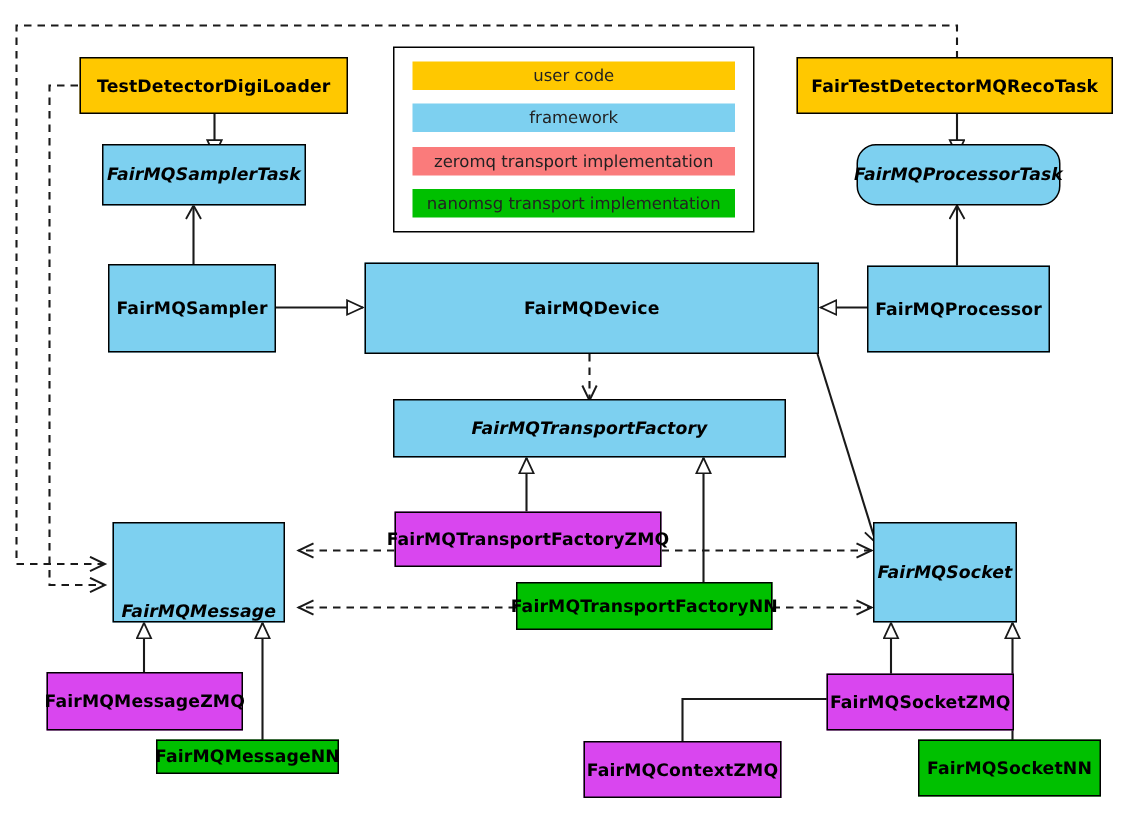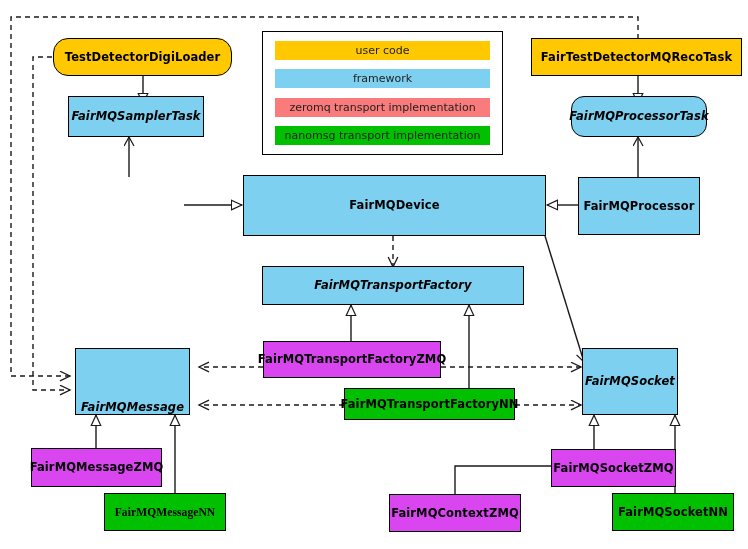--- a/index.html
+++ b/index.html
@@ -126,28 +126,31 @@
       <path d="M96,449 L96,415" marker-end="url(#hollowtri)"></path>
       <path d="M175,494 L175,415" marker-end="url(#hollowtri)"></path>
 
       <path d="M594,450 L594,415" marker-end="url(#hollowtri)"></path>
       <path d="M675,494 L675,415" marker-end="url(#hollowtri)"></path>
 
       <path d="M455,511 L455,466 L551,466" marker-end="url(#diamond)"></path>
     </g>
   </svg>
 
-  <div class="node user" style="left:53px; top:38px; width:179px; height:38px;border-radius:15px;">
+  <div class="node user" style="left:53px; top:38px; width:179px; height:38px;">
     <span>TestDetectorDigiLoader</span>
   </div>
 
   <div class="node fw abstract" style="left:68px; top:96px; width:136px; height:41px;">
     <span>FairMQSamplerTask</span>
   </div>
 
+  <div class="node fw" style="left:72px; top:176px; width:112px; height:59px;">
+    <span>FairMQSampler</span>
+  </div>
 
   <div class="node fw" style="left:243px; top:175px; width:303px; height:61px;">
     <span>FairMQDevice</span>
   </div>
 
   <div class="node fw" style="left:578px; top:177px; width:122px; height:58px;">
     <span>FairMQProcessor</span>
   </div>
 
   <div class="node fw abstract" style="left:571px; top:96px; width:136px; height:41px;border-radius:13px;">
@@ -171,21 +174,21 @@
   </div>
 
   <div class="node fw abstract" style="left:75px; top:348px; width:115px; height:67px;align-items:flex-end;">
     <span>FairMQMessage</span>
   </div>
 
   <div class="node zmq" style="left:31px; top:448px; width:131px; height:39px;">
     <span>FairMQMessageZMQ</span>
   </div>
 
-  <div class="node nn" style="left:104px; top:493px; width:122px; height:38px;font-family:Liberation Serif, serif;">
+  <div class="node nn" style="left:104px; top:493px; width:122px; height:23px;">
     <span>FairMQMessageNN</span>
   </div>
 
   <div class="node fw abstract" style="left:582px; top:348px; width:96px; height:67px;">
     <span>FairMQSocket</span>
   </div>
 
   <div class="node zmq" style="left:551px; top:449px; width:125px; height:38px;">
     <span>FairMQSocketZMQ</span>
   </div>

